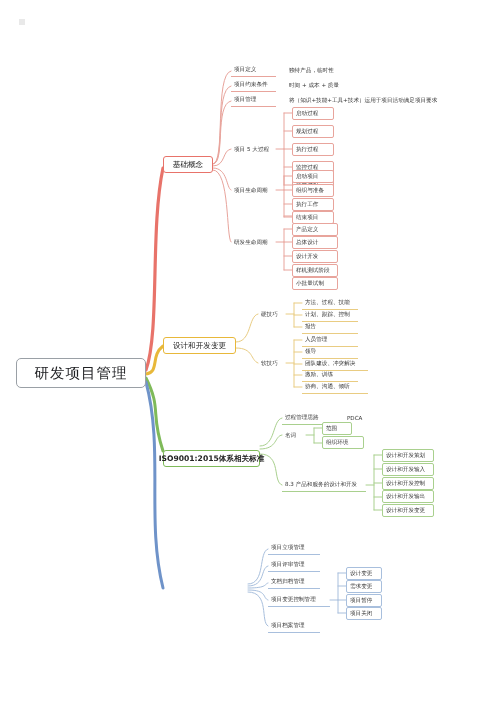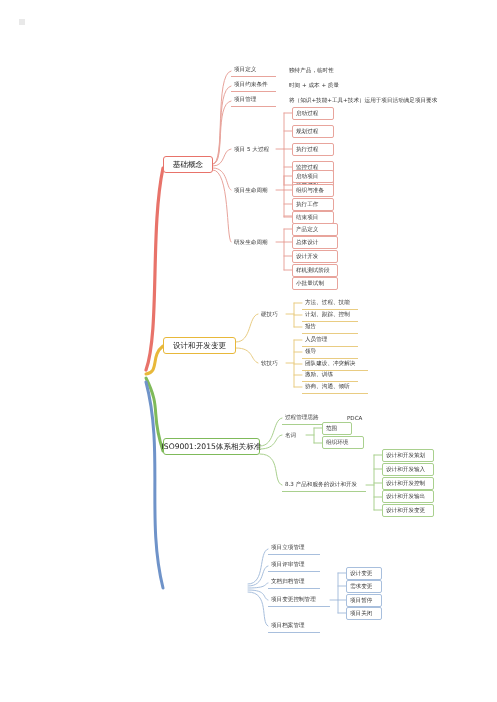--- a/index.html
+++ b/index.html
@@ -128,20 +128,21 @@
 
       <path d="M330 600 H 338" stroke="#a8bfdd" stroke-width="1"></path>
       <path d="M338 573 V 613" stroke="#a8bfdd" stroke-width="1"></path>
       <path d="M338 573 H 346" stroke="#a8bfdd" stroke-width="1"></path>
       <path d="M338 586 H 346" stroke="#a8bfdd" stroke-width="1"></path>
       <path d="M338 600 H 346" stroke="#a8bfdd" stroke-width="1"></path>
       <path d="M338 613 H 346" stroke="#a8bfdd" stroke-width="1"></path>
     </g>
   </svg>
 
+  <div class="node root">研发项目管理</div>
 
   <div class="node l1 red" style="left:163px;top:156px;width:50px;">基础概念</div>
 
   <div class="node lf ul" style="left:231px;top:64px;width:45px;">项目定义</div>
   <div class="node lf plain" style="left:286px;top:64px;width:60px;">独特产品，临时性</div>
 
   <div class="node lf ul" style="left:231px;top:79px;width:45px;">项目约束条件</div>
   <div class="node lf plain" style="left:286px;top:79px;width:70px;">时间 + 成本 + 质量</div>
 
   <div class="node lf ul" style="left:231px;top:94px;width:45px;">项目管理</div>
@@ -174,21 +175,21 @@
   <div class="node lf ulY" style="left:302px;top:309px;width:56px;">计划、跟踪、控制</div>
   <div class="node lf ulY" style="left:302px;top:321px;width:56px;">报告</div>
 
   <div class="node lf plain" style="left:258px;top:357px;width:28px;">软技巧</div>
   <div class="node lf ulY" style="left:302px;top:334px;width:56px;">人员管理</div>
   <div class="node lf ulY" style="left:302px;top:346px;width:56px;">领导</div>
   <div class="node lf ulY" style="left:302px;top:358px;width:66px;">团队建设、冲突解决</div>
   <div class="node lf ulY" style="left:302px;top:369px;width:56px;">激励、训练</div>
   <div class="node lf ulY" style="left:302px;top:381px;width:66px;">协商、沟通、倾听</div>
 
-  <div class="node l1 green" style="left:163px;top:438px;width:97px;">ISO9001:2015体系相关标准</div>
+  <div class="node l1 green" style="left:163px;top:450px;width:97px;font-weight:bold;">ISO9001:2015体系相关标准</div>
 
   <div class="node lf ulG" style="left:282px;top:412px;width:46px;">过程管理思路</div>
   <div class="node lf plain" style="left:344px;top:412px;width:26px;">PDCA</div>
 
   <div class="node lf plain" style="left:282px;top:429px;width:24px;">名词</div>
   <div class="node lf boxG" style="left:322px;top:422px;width:30px;">范围</div>
   <div class="node lf boxG" style="left:322px;top:436px;width:42px;">组织环境</div>
 
   <div class="node lf ulG" style="left:282px;top:479px;width:84px;">8.3 产品和服务的设计和开发</div>
   <div class="node lf plain" style="left:382px;top:446px;width:24px;">总则</div>

